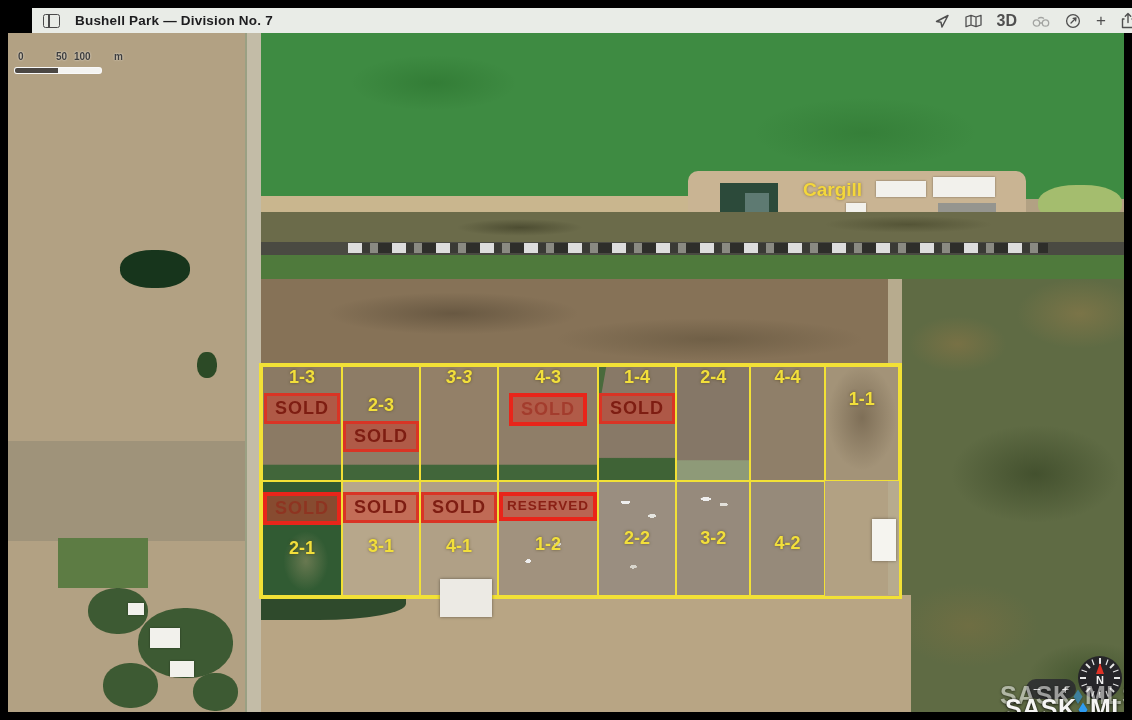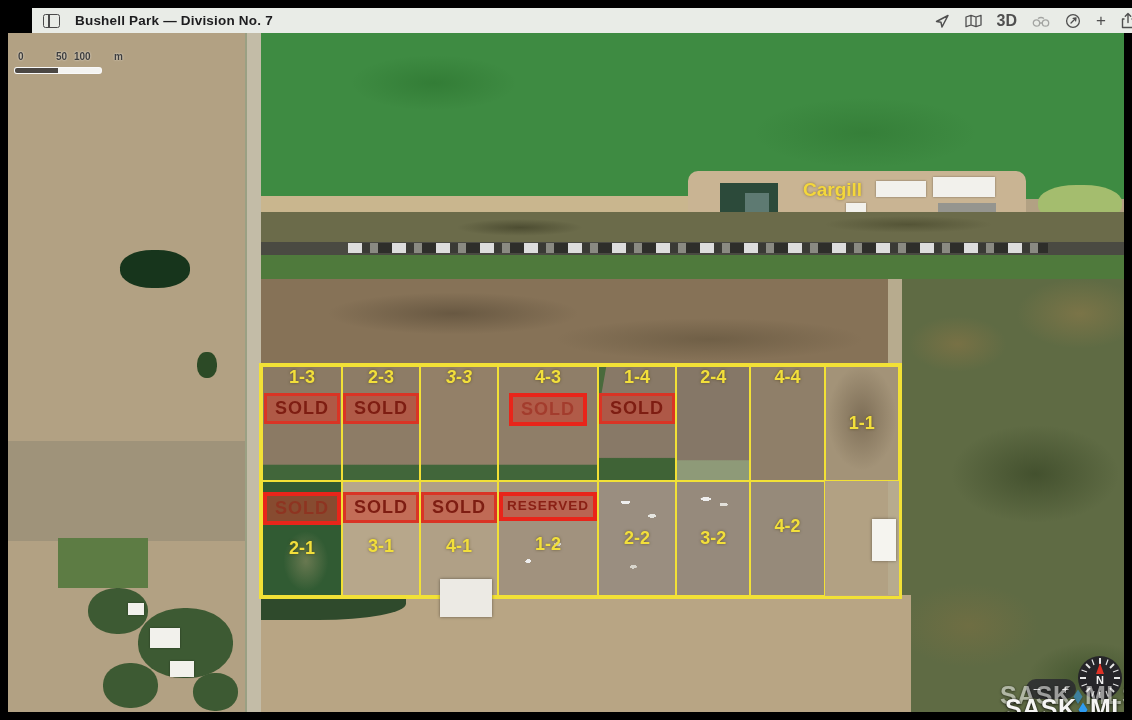--- a/index.html
+++ b/index.html
@@ -73,21 +73,21 @@
   .rt .lot-label{}
   .rb{justify-content:flex-start;}
   .rb .badge{margin-top:10px;}
   .rb .lot-label{margin-top:13px;}
   .badge{margin-top:5px;border:3px solid #d93425;background:rgba(205,62,45,.55);
          color:#7e1d12;font-weight:700;font-size:18px;letter-spacing:1px;
          padding:1px 8px;line-height:1.25;white-space:nowrap;}
   .badge.faint{border-width:4px;border-color:#e8251a;color:rgba(150,30,18,.5);}
   .badge.reserved{border-width:4px;border-color:#e8251a;font-size:13.5px;color:#8a2015;padding:2px 4px;}
   .grn-bottom{background-image:linear-gradient(to bottom,rgba(0,0,0,0) 86%,#41663a 87%);}
-  .c13{background-color:#8b7a64;} .c23{background-color:#8d7c66;}
+  .c13{background-color:#8b7a64;} .c23{background-color:#8d7c66;justify-content:center;}
   .c33{background-color:#938068;font-style:italic;} .c43{background-color:#8f7e68;}
   .c14{background-color:#887967;background-image:linear-gradient(to bottom,rgba(0,0,0,0) 80%,#3f6336 81%),linear-gradient(100deg,#4a6a3c 0 7%,rgba(0,0,0,0) 8%);}
   .c24{background-color:#827460;background-image:linear-gradient(170deg,#c4b191 0 14%,rgba(0,0,0,0) 15%),linear-gradient(to bottom,rgba(0,0,0,0) 84%,#a5987b 85%);}
   .c34{background-color:#857767;background-image:linear-gradient(to bottom,rgba(0,0,0,0) 82%,#8e9a78 83%);}
   .c44{background-color:#8f7f69;}
   .c11{background-color:#a39378;background-image:radial-gradient(46px 70px at 50% 45%,rgba(90,75,55,.5),rgba(0,0,0,0) 75%);}
   .c21{background-color:#315b33;background-image:radial-gradient(30px 40px at 55% 70%,rgba(160,150,110,.5),rgba(0,0,0,0) 75%);}
   .c31{background-color:#b7a78b;} .c41{background-color:#b0a086;}
   .c12{background-color:#a1927e;background-image:radial-gradient(5px 3px at 30% 70%,#eee 60%,rgba(0,0,0,0) 61%),radial-gradient(6px 3px at 60% 55%,#ddd 60%,rgba(0,0,0,0) 61%);}
   .c22{background-color:#9a8e80;background-image:radial-gradient(8px 3px at 35% 18%,#eee 60%,rgba(0,0,0,0) 61%),radial-gradient(7px 3px at 70% 30%,#e5e5e0 60%,rgba(0,0,0,0) 61%),radial-gradient(6px 3px at 45% 75%,#d8d5cc 60%,rgba(0,0,0,0) 61%);}
@@ -211,21 +211,21 @@
         <span class="badge">SOLD</span>
       </div>
       <div class="cell rt c34">
         <span class="lot-label">2-4</span>
       </div>
       <div class="cell rt c44">
         <span class="lot-label">4-4</span>
       </div>
 
       <div class="cell rb c11">
-        <span class="lot-label" style="margin-top:46px;">1-1</span>
+        <span class="lot-label" style="margin-top:22px;">1-1</span>
       </div>
       <div class="cell rb c21">
         <span class="badge faint">SOLD</span>
         <span class="lot-label">2-1</span>
       </div>
       <div class="cell rb c31">
         <span class="badge">SOLD</span>
         <span class="lot-label">3-1</span>
       </div>
       <div class="cell rb c41">
@@ -236,21 +236,21 @@
         <span class="badge reserved">RESERVED</span>
         <span class="lot-label">1-2</span>
       </div>
       <div class="cell rb c22">
         <span class="lot-label" style="margin-top:46px;">2-2</span>
       </div>
       <div class="cell rb c32">
         <span class="lot-label" style="margin-top:46px;">3-2</span>
       </div>
       <div class="cell rb c42">
-        <span class="lot-label" style="margin-top:34px;">4-2</span>
+        <span class="lot-label" style="margin-top:51px;">4-2</span>
       </div>
     </div>
     <div class="abs barn"></div>
     <div class="abs whitebldg"></div>
 
     <div class="abs scale">
       <div class="scale-labels">
         <span class="s0">0</span>
         <span class="s50">50</span>
         <span class="s100">100</span>

